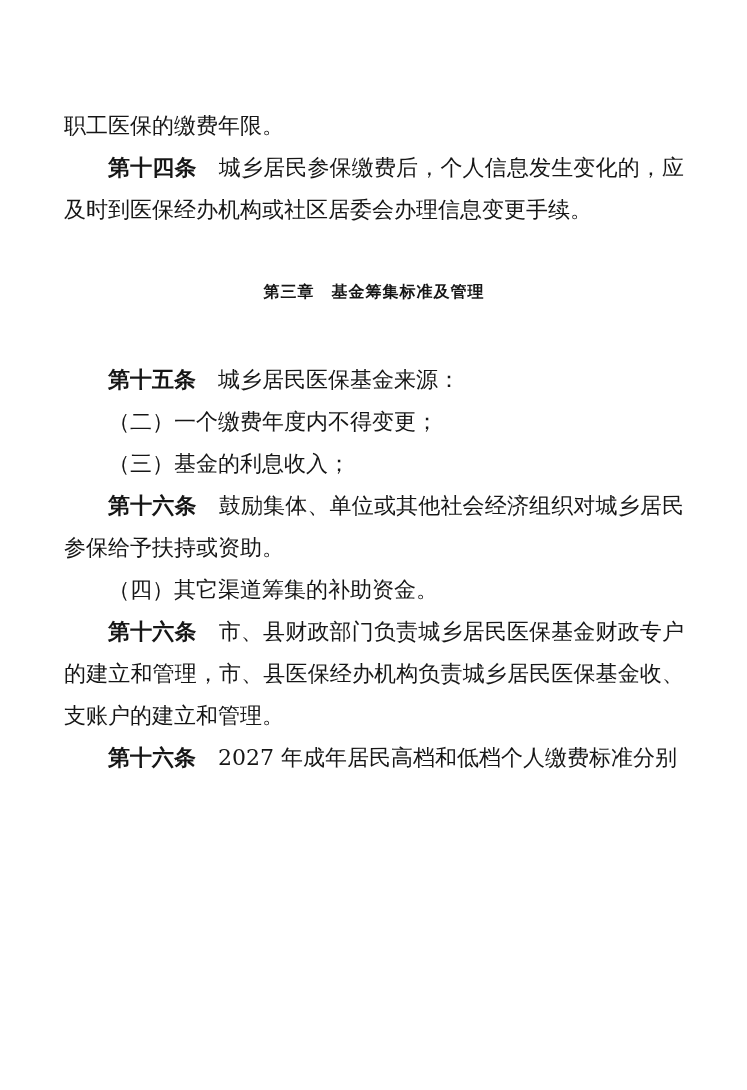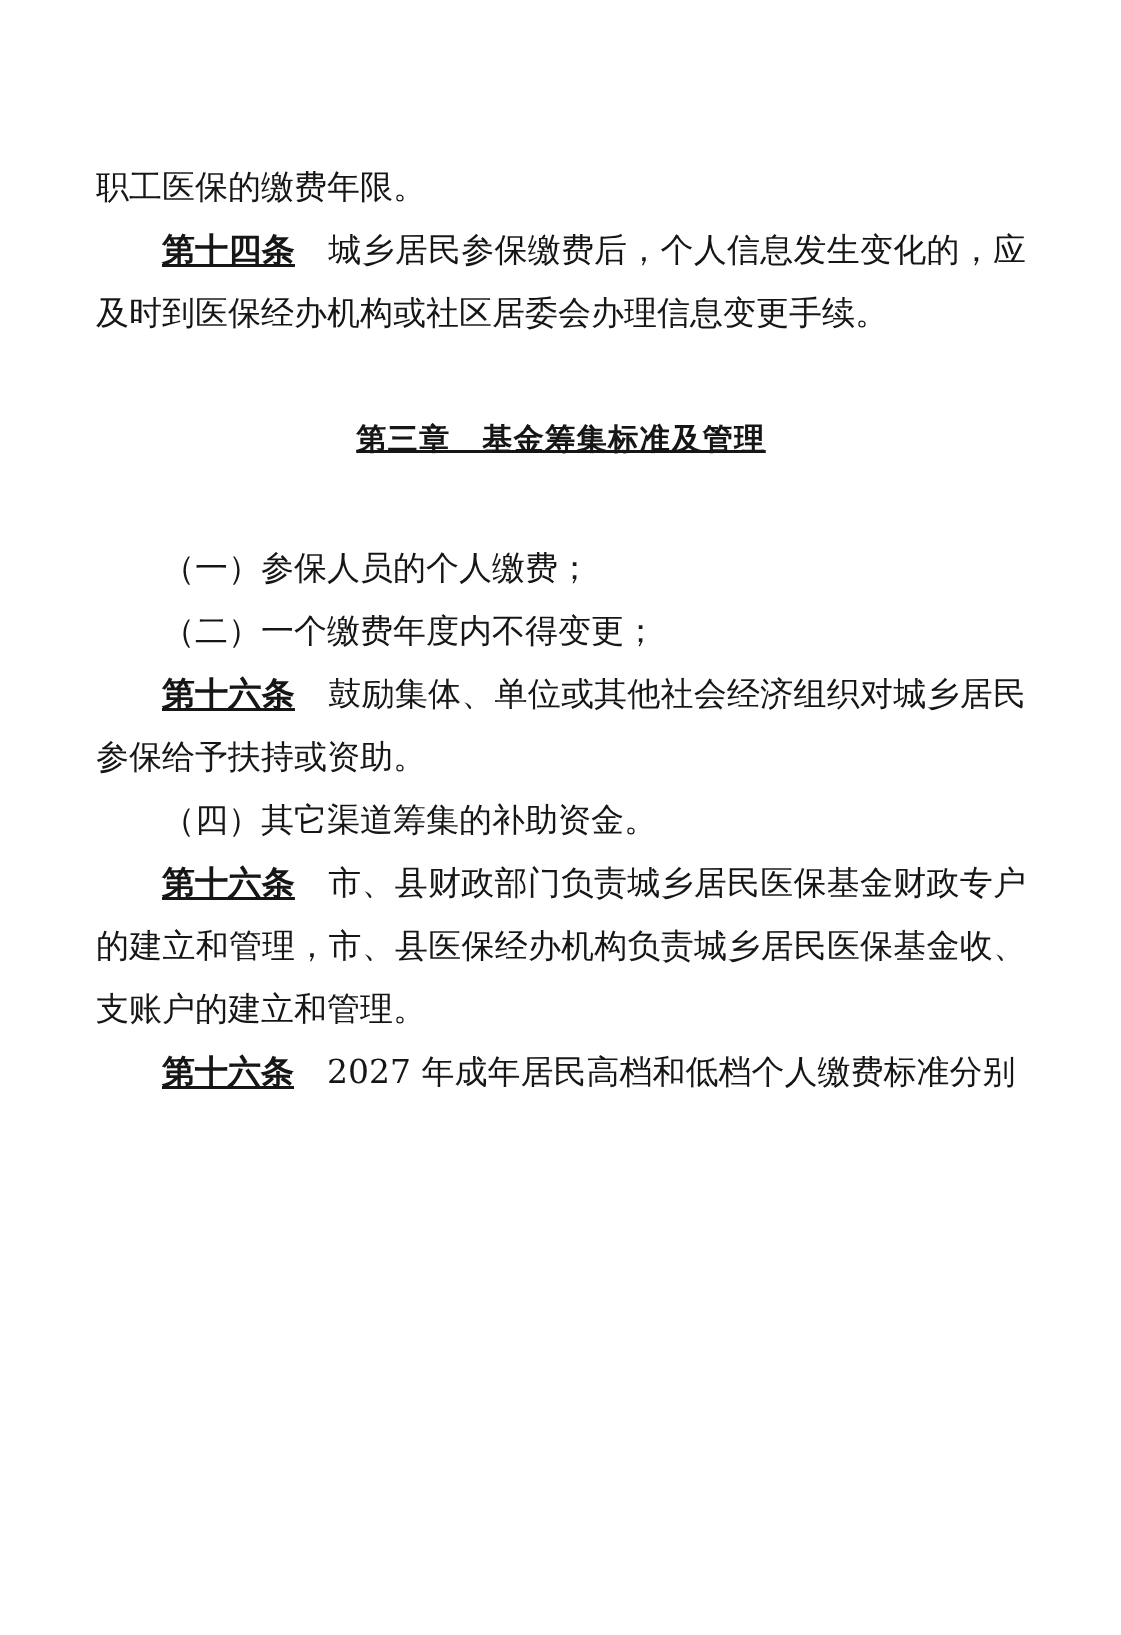--- a/index.html
+++ b/index.html
@@ -21,52 +21,52 @@
     line-height: 42px;
     text-align: justify;
     text-justify: inter-ideograph;
   }
   p.body { margin: 0; }
   p.indent { text-indent: 2em; }
   p.chapter-heading {
     margin: 40px 0 46px 0;
     text-align: center;
     text-indent: 0;
-    font-size: 20px;
+    font-size: 16px;
     line-height: 42px;
     font-weight: bold;
     font-family: "DejaVu Sans", "Liberation Sans", sans-serif;
     letter-spacing: 1px;
   }
   .run { color: inherit; }
   .run-bold {
     font-weight: bold;
     font-family: "DejaVu Sans", "Liberation Sans", sans-serif;
-    text-decoration: underline;
   }
   .footer {
     position: absolute;
     left: 84px;
     top: 1000px;
     font-size: 17px;
     line-height: 26px;
     color: #222222;
     letter-spacing: 3px;
     font-family: "DejaVu Serif", "Liberation Serif", serif;
   }
 </style>
 </head>
 <body>
 
 <div class="page">
   <main class="content">
       <p class="body"><span class="run">职工医保的缴费年限。</span></p>
       <p class="body indent"><span class="run run-bold">第十四条</span><span class="run">　城乡居民参保缴费后，个人信息发生变化的，应及时到医保经办机构或社区居委会办理信息变更手续。</span></p>
       <p class="chapter-heading"><span class="run run-bold">第三章　基金筹集标准及管理</span></p>
-      <p class="body indent"><span class="run">（一）参保人员的个人缴费；</span></p>
+      <p class="body indent"><span class="run run-bold">第十五条</span><span class="run">　城乡居民医保基金来源：</span></p>
       <p class="body indent"><span class="run">（二）一个缴费年度内不得变更；</span></p>
+      <p class="body indent"><span class="run">（三）基金的利息收入；</span></p>
       <p class="body indent"><span class="run run-bold">第十六条</span><span class="run">　鼓励集体、单位或其他社会经济组织对城乡居民参保给予扶持或资助。</span></p>
       <p class="body indent"><span class="run">（四）其它渠道筹集的补助资金。</span></p>
       <p class="body indent"><span class="run run-bold">第十六条</span><span class="run">　市、县财政部门负责城乡居民医保基金财政专户的建立和管理，市、县医保经办机构负责城乡居民医保基金收、支账户的建立和管理。</span></p>
       <p class="body indent"><span class="run run-bold">第十六条</span><span class="run">　2027 年成年居民高档和低档个人缴费标准分别</span></p>
     </main>
   <div class="footer">－ 6 －</div>
 </div>
 
 </body></html>

